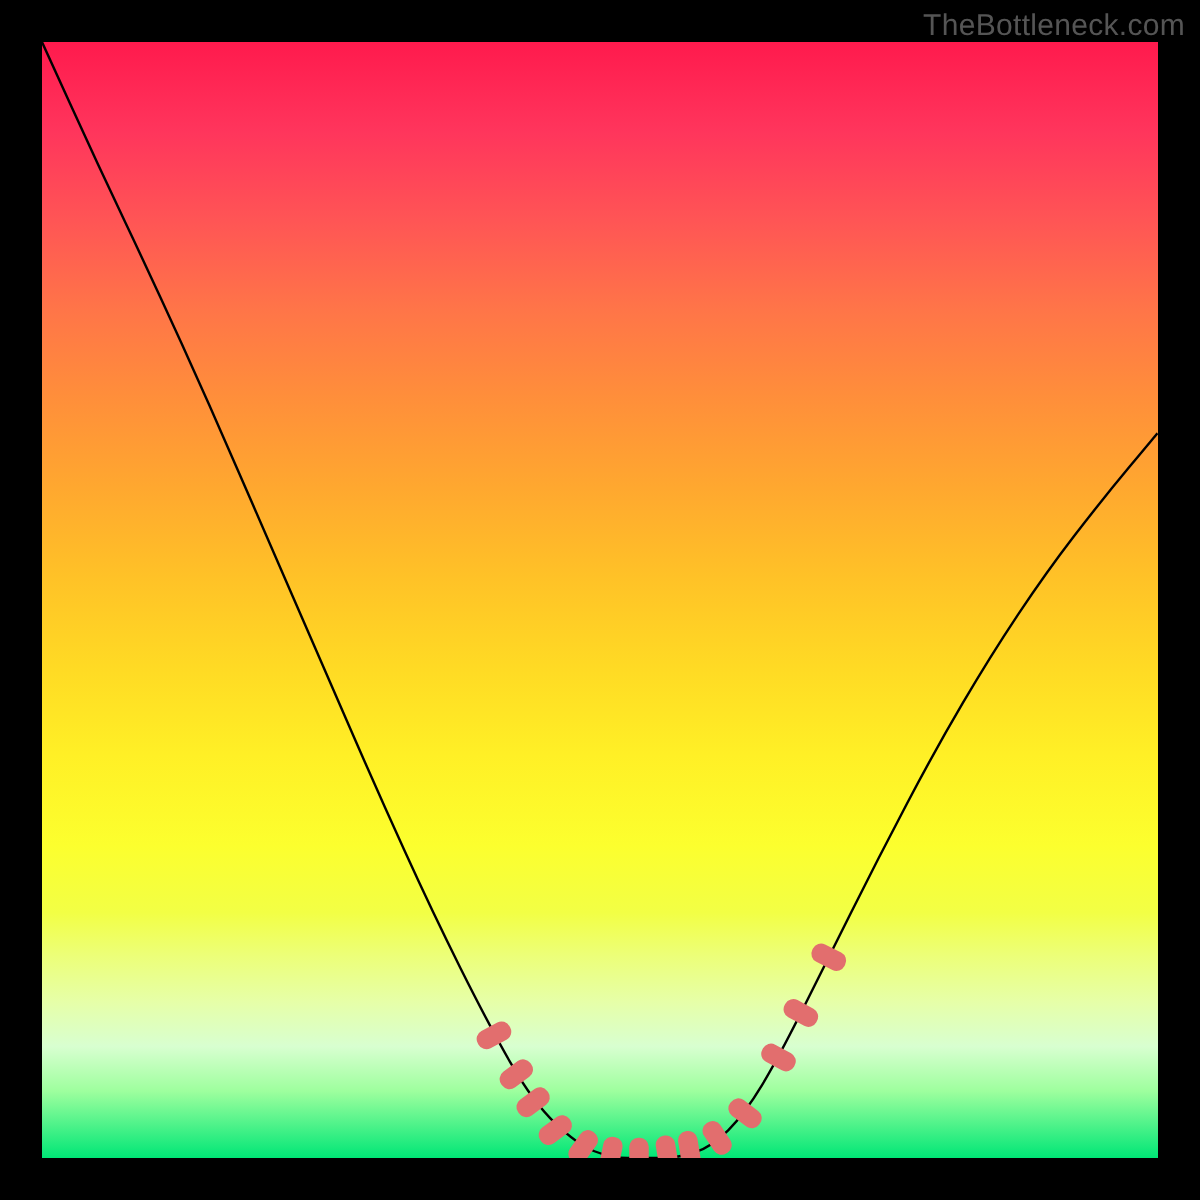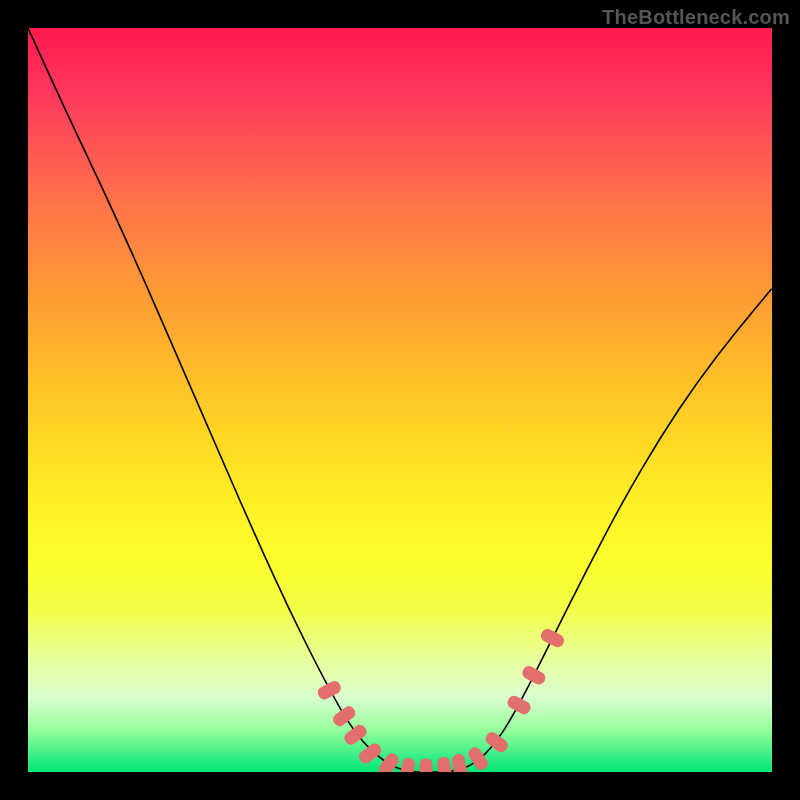--- a/index.html
+++ b/index.html
@@ -34,21 +34,21 @@
       #d8ffd0 90%,
       #9eff9e 94%,
       #00e676 100%);
   }
   .attribution {
     position: absolute;
     top: 6px;
     right: 10px;
     font-size: 20px;
     color: #555;
-    font-weight: 700;
+    font-weight: 400;
     letter-spacing: 0.2px;
   }
   svg.plot {
     position: absolute;
     left: 28px;
     top: 28px;
     width: 744px;
     height: 744px;
   }
   .curve {

